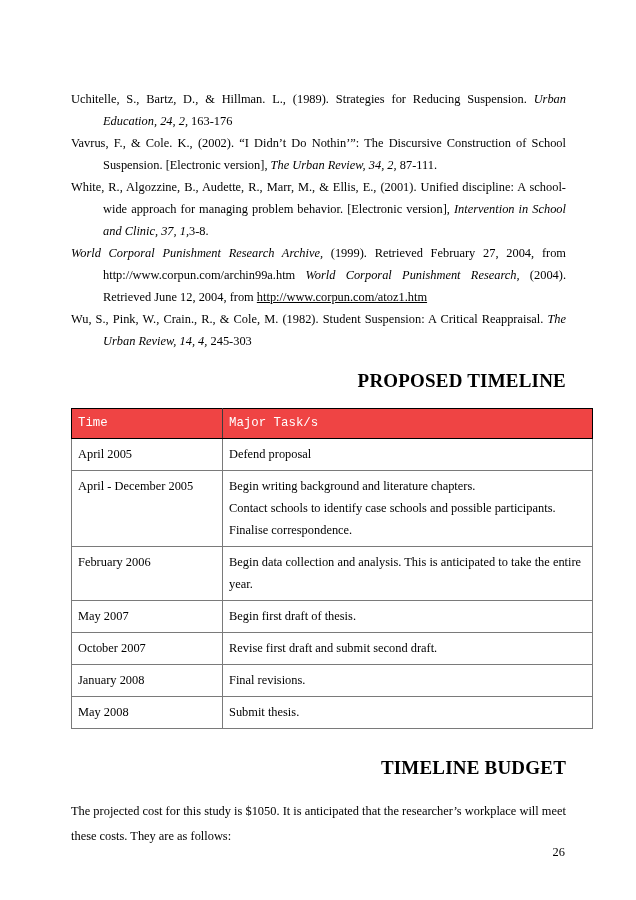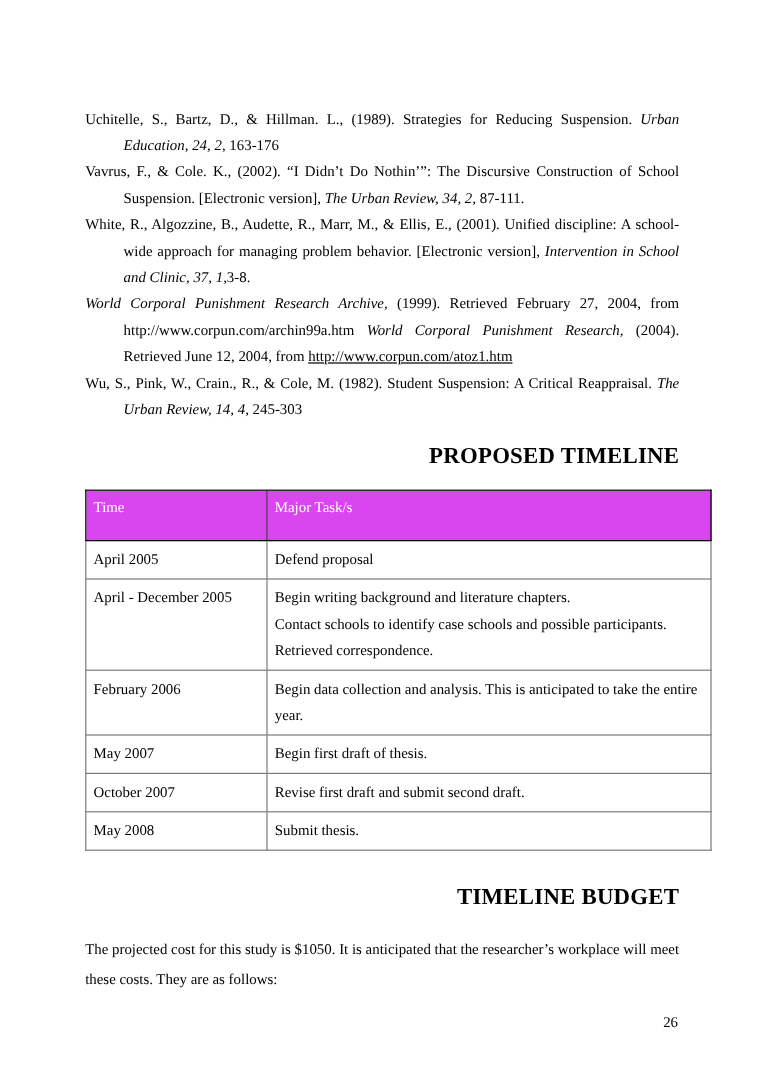--- a/index.html
+++ b/index.html
@@ -65,25 +65,26 @@
   }
   table.timeline td, table.timeline th {
     border: 1px solid #7a7a7a;
     vertical-align: top;
     padding: 4px 6px 5px 6px;
     line-height: 22px;
     font-weight: normal;
     text-align: left;
   }
   table.timeline thead th {
-    background: #d946ef;
+    background: #ef4444;
     color: #ffffff;
     border-color: #000000;
     padding-top: 3px;
-    padding-bottom: 16px;
+    padding-bottom: 4px;
+    font-family: Liberation Mono, monospace;
   }
   table.timeline thead th.col-time { border-right: 1px solid #3c3c3c; }
   .col-time  { width: 138px; }
   .col-task  { width: 357px; }
   td.col-task div + div { margin-top: 0; }
 
   
   .body-par {
     font-size: 12.4px;
     line-height: 25px;
@@ -136,39 +137,45 @@
             <td class="col-time">April 2005</td>
             <td class="col-task">
               <div>Defend proposal</div>
             </td>
           </tr>
           <tr>
             <td class="col-time">April - December 2005</td>
             <td class="col-task">
               <div>Begin writing background and literature chapters.</div>
               <div>Contact schools to identify case schools and possible participants.</div>
-              <div>Retrieved correspondence.</div>
+              <div>Finalise correspondence.</div>
             </td>
           </tr>
           <tr>
             <td class="col-time">February 2006</td>
             <td class="col-task">
               <div>Begin data collection and analysis. This is anticipated to take the entire year.</div>
             </td>
           </tr>
           <tr>
             <td class="col-time">May 2007</td>
             <td class="col-task">
               <div>Begin first draft of thesis.</div>
             </td>
           </tr>
           <tr>
             <td class="col-time">October 2007</td>
             <td class="col-task">
               <div>Revise first draft and submit second draft.</div>
+            </td>
+          </tr>
+          <tr>
+            <td class="col-time">January 2008</td>
+            <td class="col-task">
+              <div>Final revisions.</div>
             </td>
           </tr>
           <tr>
             <td class="col-time">May 2008</td>
             <td class="col-task">
               <div>Submit thesis.</div>
             </td>
           </tr>
         </tbody>
     </table>

